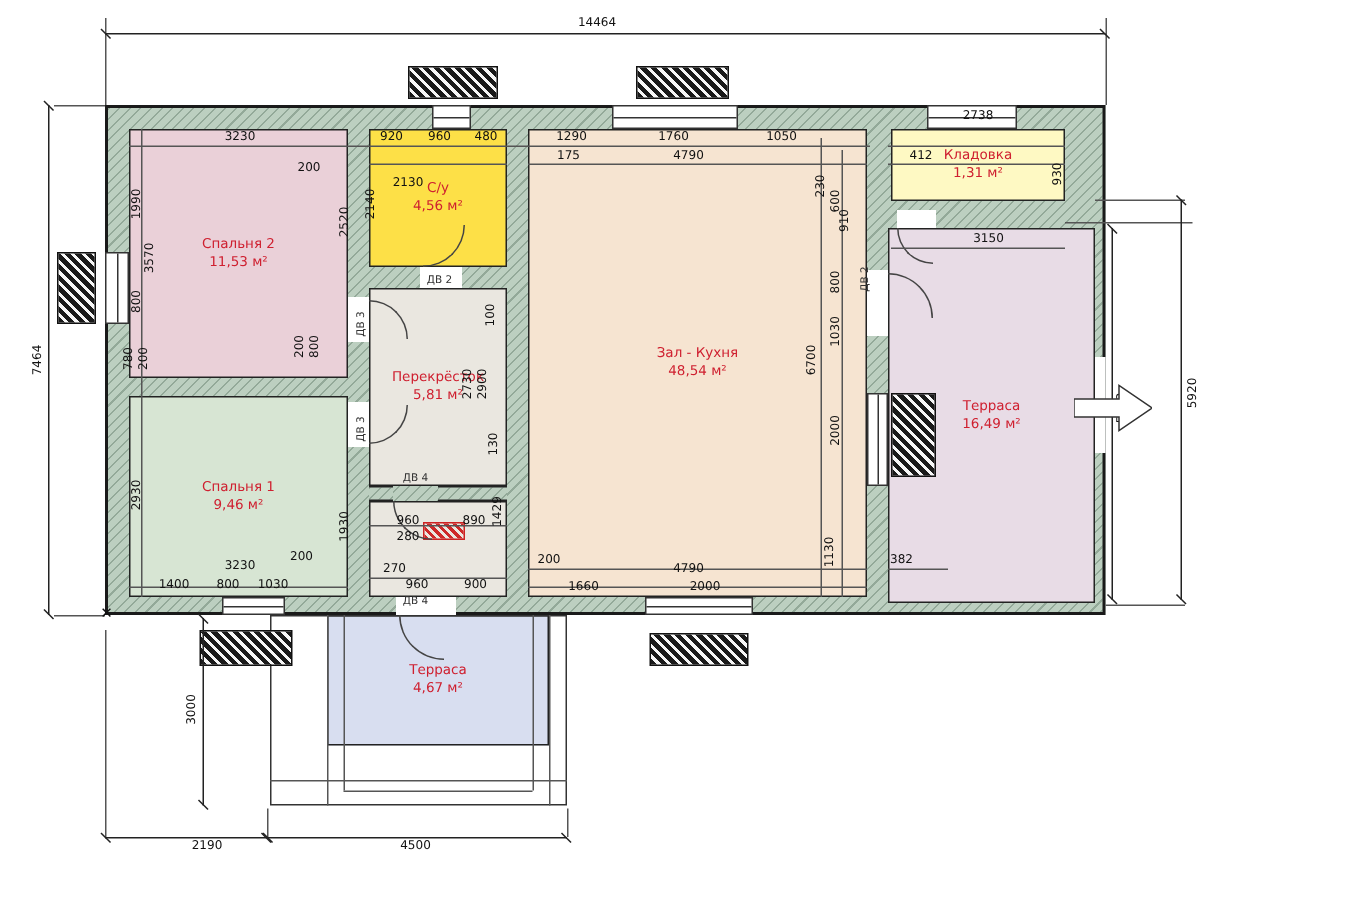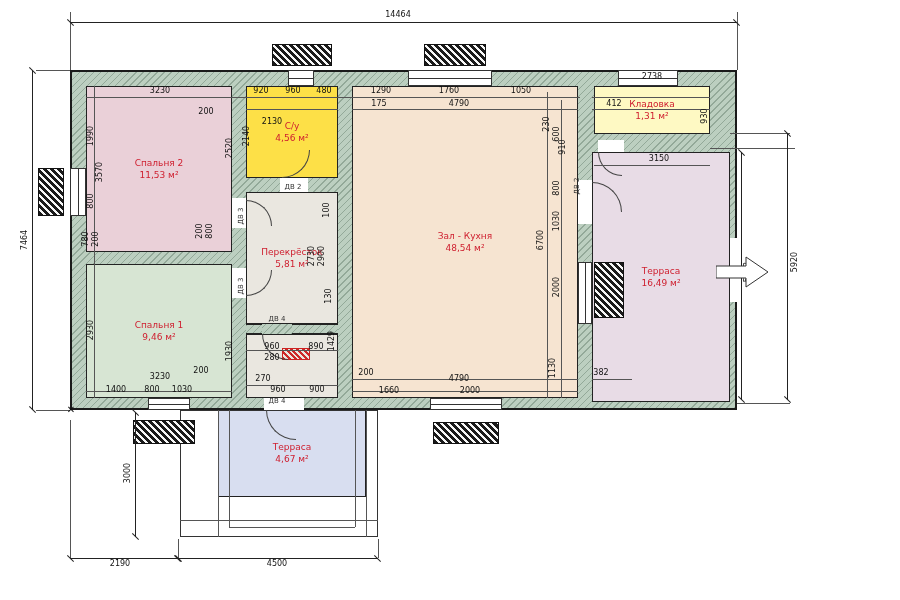--- a/index.html
+++ b/index.html
@@ -179,21 +179,21 @@
       <div class="dimline h" style="left: 178px; top: 558px; width: 200px; height: 1px;"></div>
     </div>
 
   <div>
 
   <span class="dim" style="left: 398px; top: 15px;">14464</span>
       <span class="dim rot" style="left: 25px; top: 240px;">7464</span>
       <span class="dim rot" style="left: 795px; top: 262px;">5920</span>
       <span class="dim rot" style="left: 748px; top: 272px;">5463</span>
       <span class="dim rot" style="left: 128px; top: 473px;">3000</span>
-      <span class="dim" style="left: 120px; top: 564px;">2190</span>
+      <span class="dim" style="left: 138px; top: 564px;">2190</span>
       <span class="dim" style="left: 277px; top: 564px;">4500</span>
       <span class="dim" style="left: 160px; top: 91px;">3230</span>
       <span class="dim" style="left: 206px; top: 112px;">200</span>
       <span class="dim" style="left: 261px; top: 91px;">920</span>
       <span class="dim" style="left: 293px; top: 91px;">960</span>
       <span class="dim" style="left: 324px; top: 91px;">480</span>
       <span class="dim" style="left: 272px; top: 104px; margin-top: 18px;">2130</span>
       <span class="dim" style="left: 381px; top: 91px;">1290</span>
       <span class="dim" style="left: 449px; top: 91px;">1760</span>
       <span class="dim" style="left: 521px; top: 91px;">1050</span>

